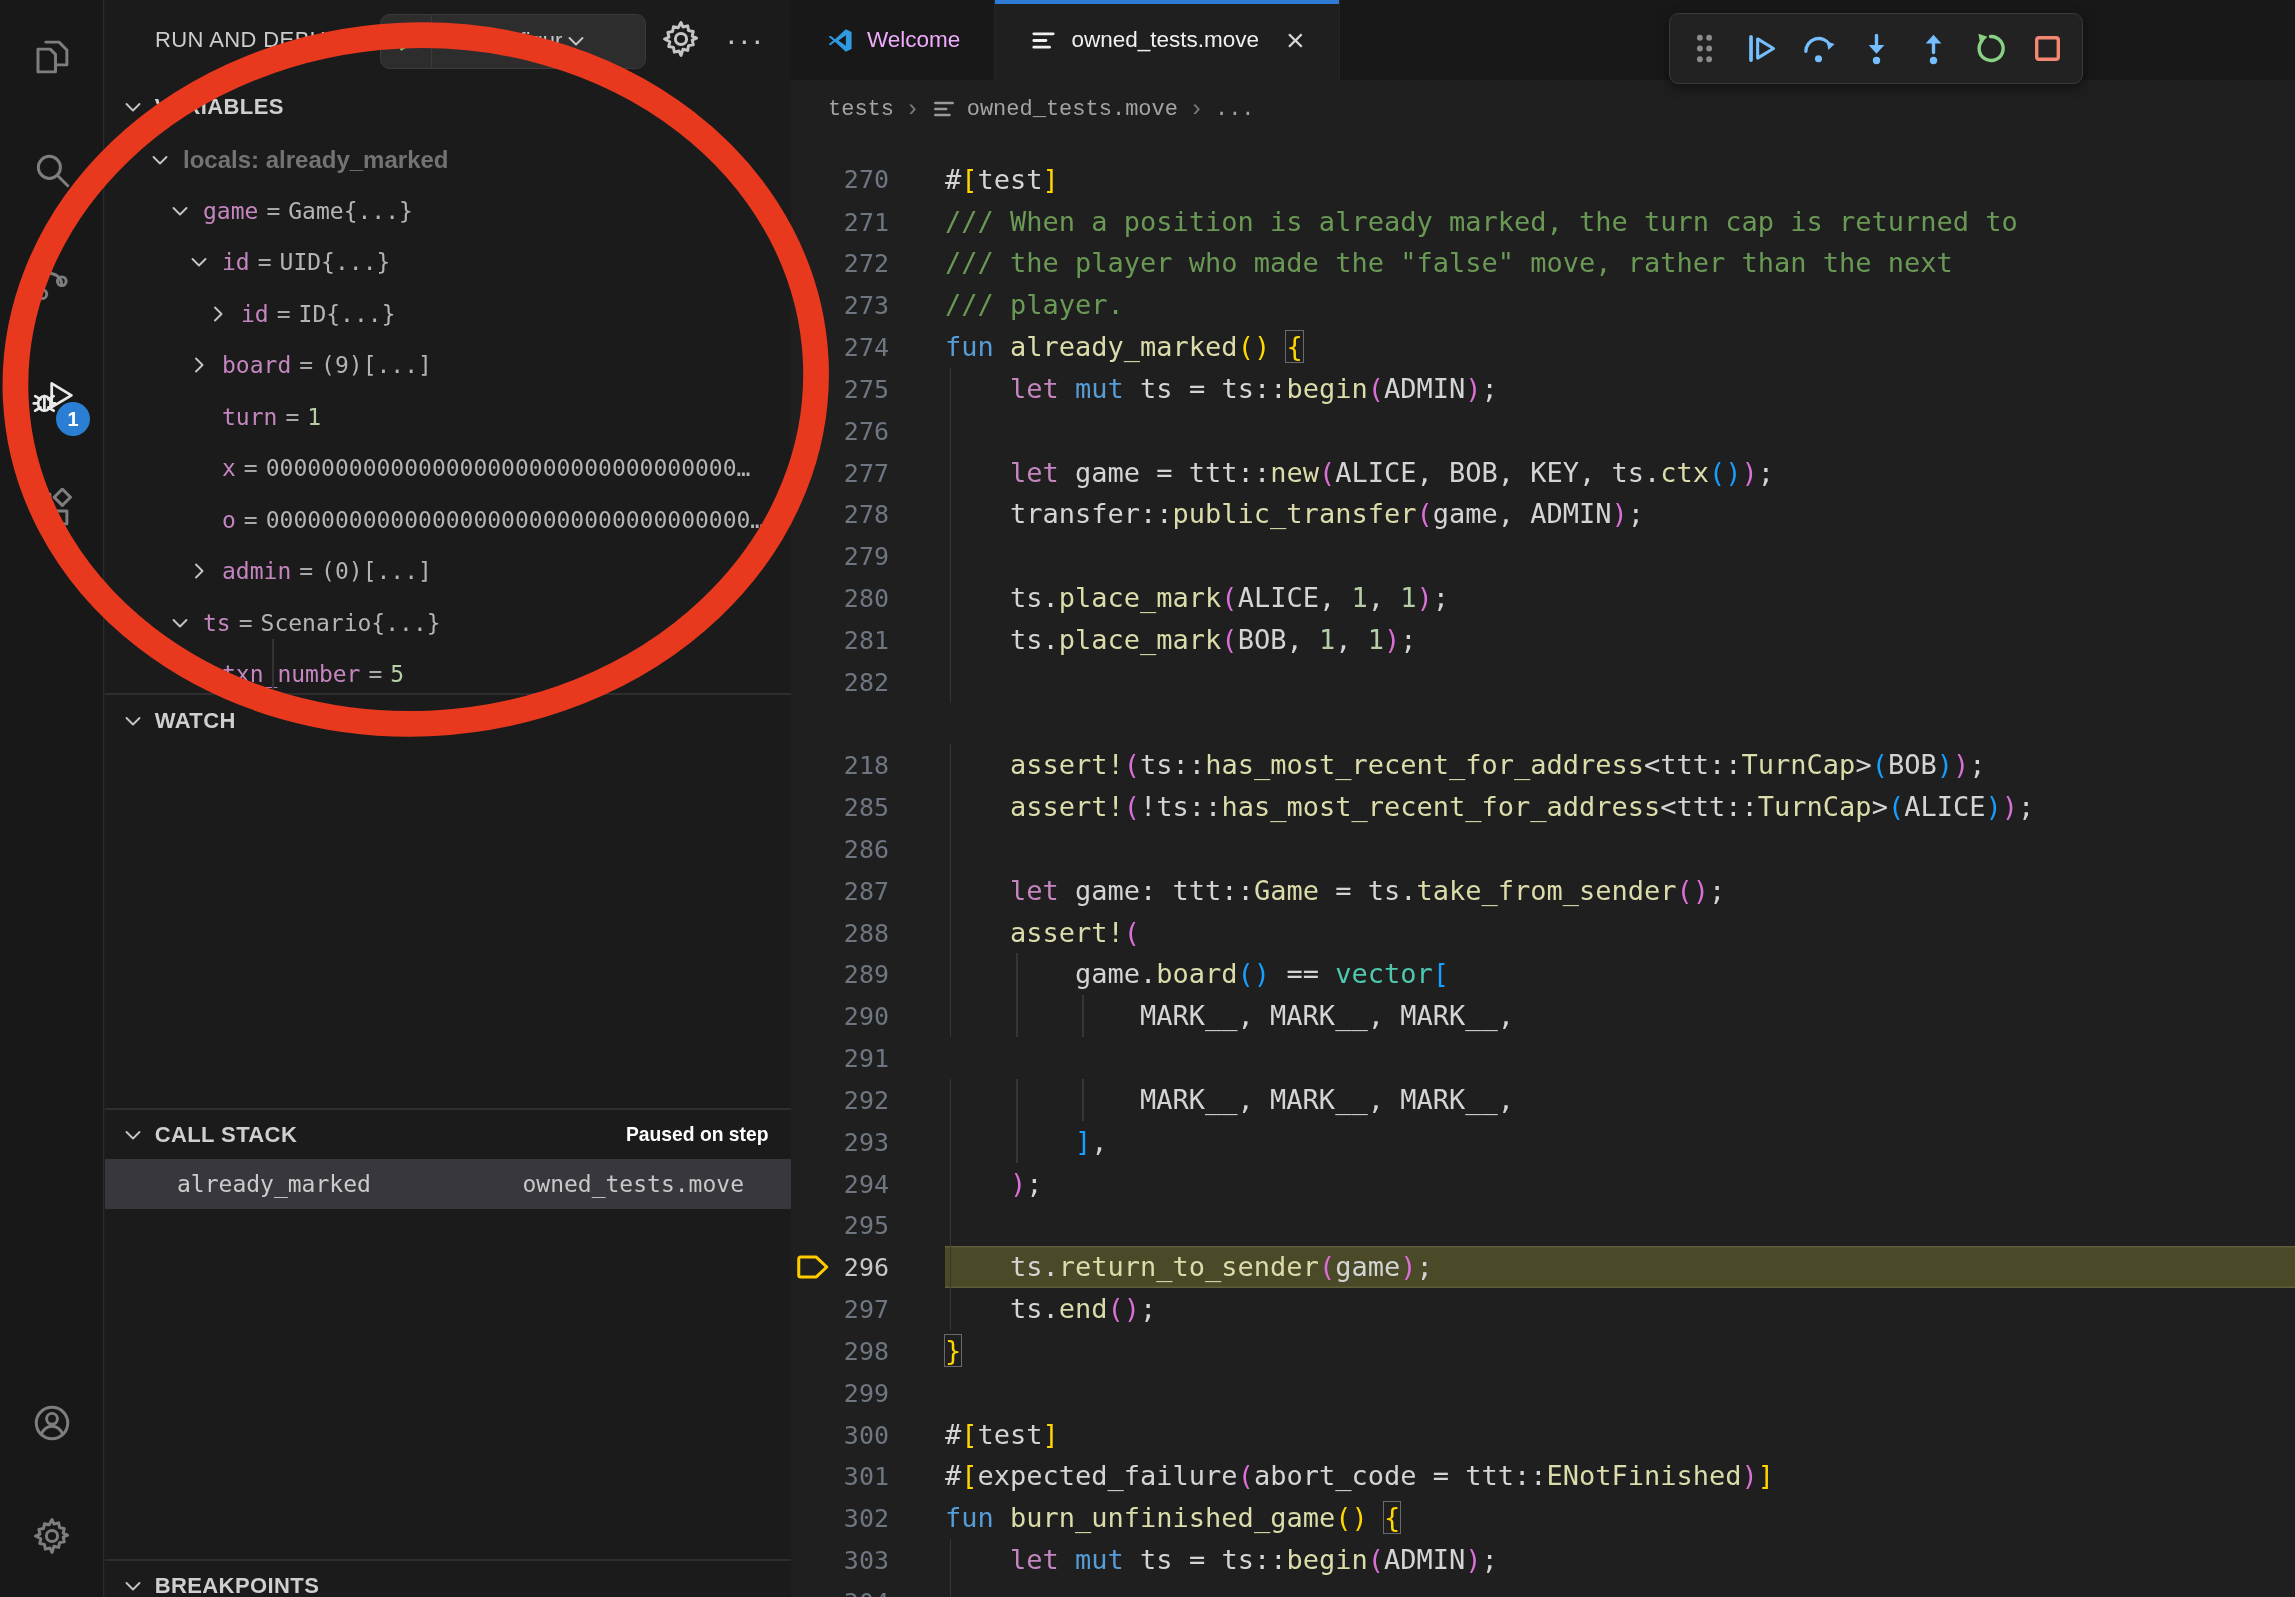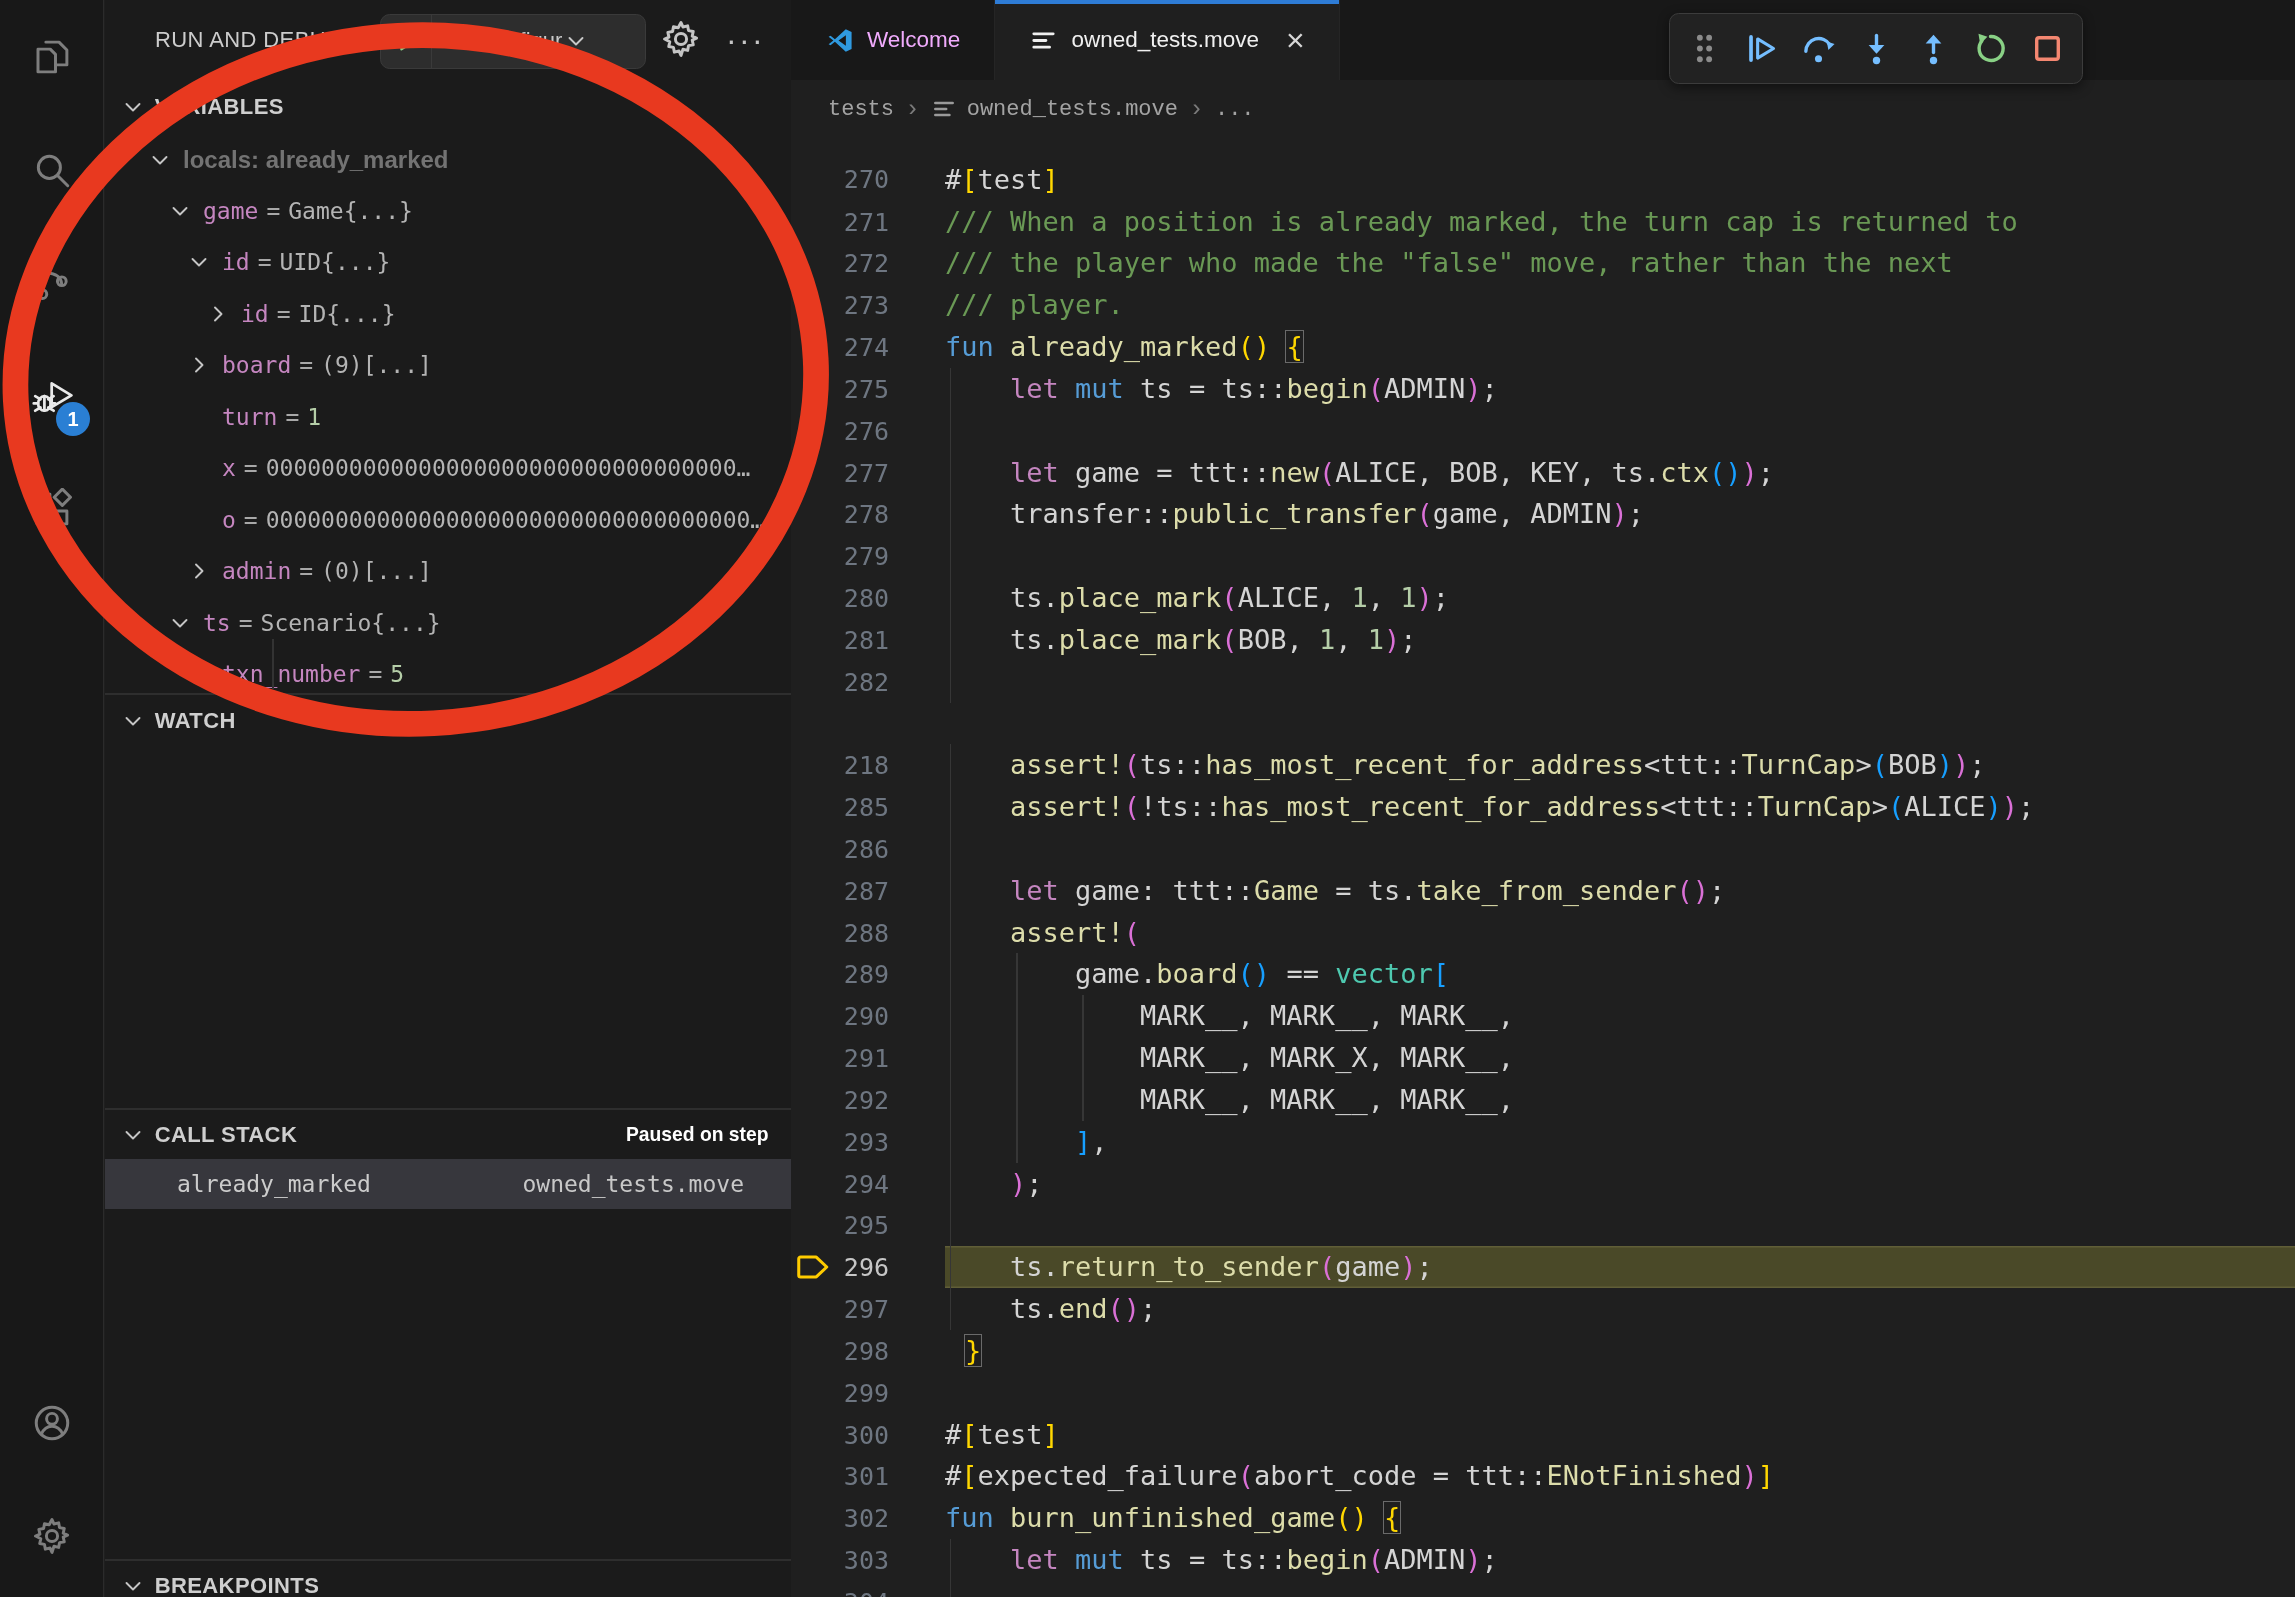--- a/index.html
+++ b/index.html
@@ -545,21 +545,20 @@
         <div class="code-line" style="top: 841px;">
           <div class="gutter">
             <span class="lnum">290</span>
           </div>
           <div class="line-content"><div class="guide" style="left: 4.8px;"></div><div class="guide" style="left: 71px;"></div><div class="guide" style="left: 137px;"></div><span class="tok tok-p">            MARK__, MARK__, MARK__,</span></div>
         </div>
         <div class="code-line" style="top: 883px;">
           <div class="gutter">
             <span class="lnum">291</span>
           </div>
-          <div class="line-content"><div class="guide" style="left: 4.8px;"></div><div class="guide" style="left: 71px;"></div><div class="guide" style="left: 137px;"></div><span class="tok tok-p">            MARK__, MARK_X, MARK__,</span></div>
         </div>
         <div class="code-line" style="top: 925px;">
           <div class="gutter">
             <span class="lnum">292</span>
           </div>
           <div class="line-content"><div class="guide" style="left: 4.8px;"></div><div class="guide" style="left: 71px;"></div><div class="guide" style="left: 137px;"></div><span class="tok tok-p">            MARK__, MARK__, MARK__,</span></div>
         </div>
         <div class="code-line" style="top: 967px;">
           <div class="gutter">
             <span class="lnum">293</span>
@@ -586,21 +585,21 @@
             <span class="lnum">296</span>
           </div>
           <div class="line-content"><div class="guide" style="left: 4.8px;"></div><span class="tok tok-p">    ts.</span><span class="tok tok-fn">return_to_sender</span><span class="tok tok-b2">(</span><span class="tok tok-p">game</span><span class="tok tok-b2">)</span><span class="tok tok-p">;</span></div>
         </div>
         <div class="code-line" style="top: 1134px;">
           <div class="gutter">
             <span class="lnum">297</span>
           </div>
           <div class="line-content"><div class="guide" style="left: 4.8px;"></div><span class="tok tok-p">    ts.</span><span class="tok tok-fn">end</span><span class="tok tok-b2">()</span><span class="tok tok-p">;</span></div>
         </div>
-        <div class="code-line" style="top: 1176px; gap: 20px;">
+        <div class="code-line" style="top: 1176px;">
           <div class="gutter">
             <span class="lnum">298</span>
           </div>
           <div class="line-content"><span class="tok tok-b1m">}</span></div>
         </div>
         <div class="code-line" style="top: 1218px;">
           <div class="gutter">
             <span class="lnum">299</span>
           </div>
           <div class="line-content"></div>

